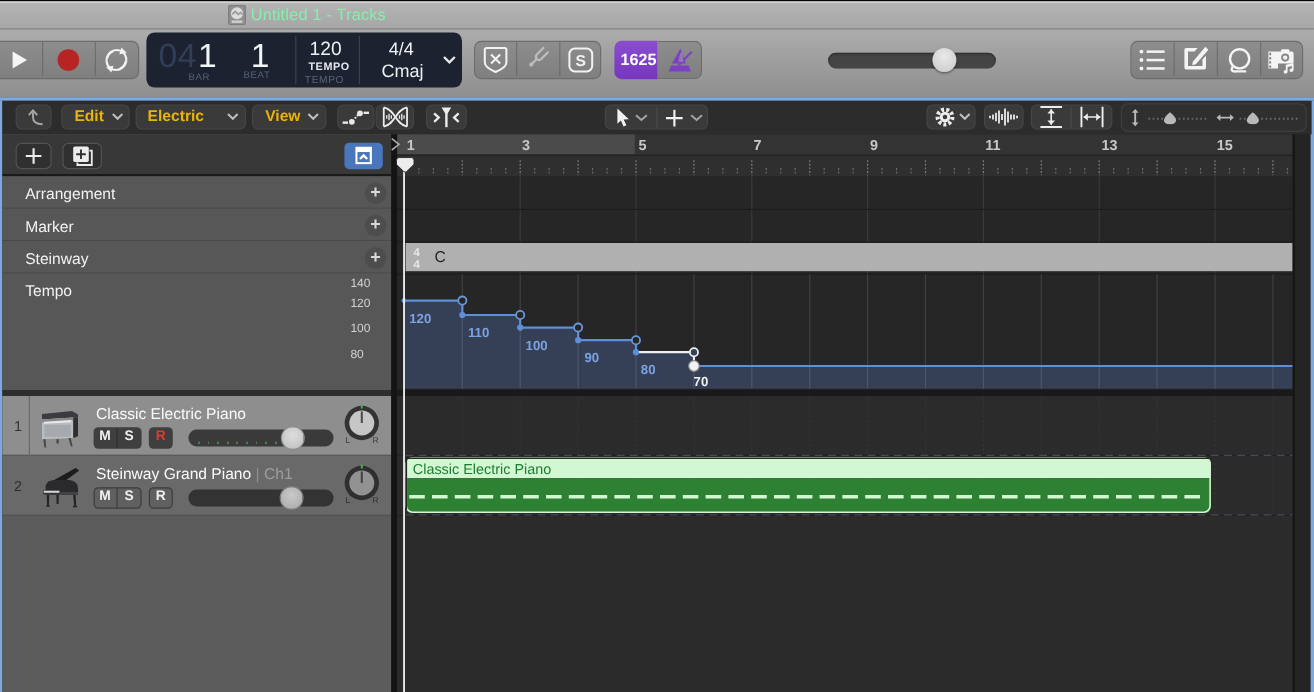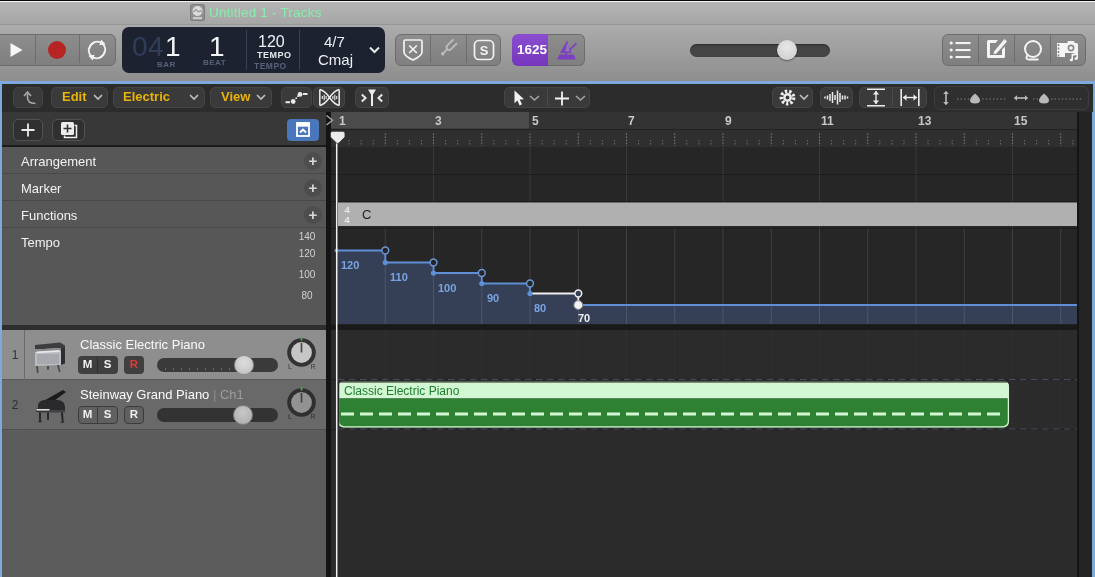--- a/index.html
+++ b/index.html
@@ -4,27 +4,27 @@
 <style>
   html,body{margin:0;padding:0;}
   body{width:1095px;height:577px;overflow:hidden;font-family:"Liberation Sans",sans-serif;position:relative;background:#2b2b2b;}
   .abs{position:absolute;}
   #titlebar{left:0;top:0;width:1095px;height:25px;background:linear-gradient(#b5b5b5,#a6a6a6);border-top:1px solid #060606;box-shadow:inset 0 1px 0 rgba(255,255,255,.85);border-bottom:1px solid #969696;box-sizing:border-box;}
   #titletxt{left:209px;top:5px;font-size:13.5px;color:#86efac;letter-spacing:0.2px;}
   #toolbar{left:0;top:25px;width:1095px;height:56px;background:linear-gradient(#acacac,#8e8e8e);}
   .tbgrp{position:absolute;background:linear-gradient(#8d8d8d,#7f7f7f);border:1px solid #6d6d6d;box-sizing:border-box;}
   .tbdiv{position:absolute;top:1px;width:1px;height:28px;background:rgba(90,90,90,.55);}
   .lcddiv{position:absolute;top:3px;width:1px;height:40px;background:#3a4152;}
-  .lcdlbl{position:absolute;color:#596179;font-size:8px;font-weight:bold;letter-spacing:.5px;}
+  .lcdlbl{position:absolute;color:#596179;font-size:8px;font-weight:normal;letter-spacing:.5px;}
   #row2{left:2px;top:84px;width:1091px;height:28px;background:#2c2c2c;}
   .r2btn{position:absolute;top:87px;height:21px;background:#3a3a3a;border:1px solid #454545;border-radius:5px;box-sizing:border-box;}
   .menutxt{color:#eab308;font-size:13px;font-weight:bold;position:absolute;top:2px;}
   .gtlabel{position:absolute;left:21px;color:#f2f2f2;font-size:13px;}
   .pluscirc{position:absolute;left:304px;width:18px;height:18px;border-radius:9px;background:#4d4d4d;color:#d8d8d8;text-align:center;line-height:17px;font-size:15px;font-weight:bold;}
-  .scalenum{position:absolute;left:292px;color:#d2d2d2;font-size:10px;text-align:center;width:30px;}
+  .scalenum{position:absolute;left:292px;color:#d2d2d2;font-size:10px;text-align:left;width:30px;}
   .msbtn{position:absolute;color:#f0f0f0;font-size:11.5px;font-weight:bold;text-align:center;}
 </style>
 </head>
 <body>
 
 <div class="abs" id="titlebar"></div>
 <div class="abs" id="titletxt">Untitled 1 - Tracks</div>
 <svg class="abs" style="left:190px;top:4px" width="15" height="17" viewBox="0 0 15 17">
   <rect x="0.5" y="0.5" width="14" height="16" rx="1.5" fill="#909090" stroke="#7e7e7e"></rect>
   <circle cx="7.5" cy="7" r="5" fill="#dcdcdc"></circle>
@@ -54,21 +54,21 @@
 <div class="lcddiv" style="left:246px;top:30px;"></div>
 <div class="lcddiv" style="left:299px;top:30px;"></div>
 <div class="abs" style="left:132px;top:31px;font-size:28px;color:#323e58;letter-spacing:0.5px;">04</div>
 <div class="abs" style="left:165px;top:31px;font-size:28px;color:#f2f4f8;">1</div>
 <div class="abs" style="left:209px;top:31px;font-size:28px;color:#f2f4f8;">1</div>
 <div class="lcdlbl" style="left:157px;top:60px;">BAR</div>
 <div class="lcdlbl" style="left:203px;top:58px;">BEAT</div>
 <div class="abs" style="left:258px;top:33px;font-size:16px;color:#eef0f4;">120</div>
 <div class="abs" style="left:257px;top:50px;font-size:9px;font-weight:bold;color:#e6e8ee;letter-spacing:.5px;">TEMPO</div>
 <div class="lcdlbl" style="left:254px;top:61px;font-size:8.5px;">TEMPO</div>
-<div class="abs" style="left:324px;top:33px;font-size:15px;color:#eef0f4;">4/7</div>
+<div class="abs" style="left:324px;top:33px;font-size:15px;color:#eef0f4;">4/4</div>
 <div class="abs" style="left:318px;top:51px;font-size:15px;color:#eef0f4;">Cmaj</div>
 <svg class="abs" style="left:369px;top:46px" width="11" height="8" viewBox="0 0 11 8">
     <path d="M1 1.5 L5.5 6 L10 1.5" stroke="#e8e8e8" stroke-width="2" fill="none"></path>
   </svg>
 
 <div class="tbgrp" style="left:395px;top:34px;width:106px;height:32px;border-radius:6px;"></div>
 <div class="tbdiv" style="left:430px;top:35px;"></div>
 <div class="tbdiv" style="left:466px;top:35px;"></div>
 <svg class="abs" style="left:401px;top:38px" width="24" height="25" viewBox="0 0 24 25">
   <path d="M3 3.5 Q3 2 4.5 2 L19.5 2 Q21 2 21 3.5 L21 14 Q21 18 12 22 Q3 18 3 14 Z" stroke="#f2f2f2" stroke-width="1.7" fill="none"></path>
@@ -296,21 +296,21 @@
   <rect x="0.5" y="0.5" width="13" height="4.2" fill="#ffffff"></rect>
   <path d="M4 10.5 L7 7.5 L10 10.5" stroke="#ffffff" stroke-width="1.9" fill="none"></path>
 </svg>
 
 <div class="abs" style="left:2px;top:147px;width:324px;height:27px;background:#575757;border-bottom:1px solid #494949;box-sizing:border-box;"></div>
 <div class="abs" style="left:2px;top:174px;width:324px;height:27px;background:#575757;border-bottom:1px solid #494949;box-sizing:border-box;"></div>
 <div class="abs" style="left:2px;top:201px;width:324px;height:27px;background:#575757;border-bottom:1px solid #494949;box-sizing:border-box;"></div>
 <div class="abs" style="left:2px;top:228px;width:324px;height:97px;background:#575757;"></div>
 <div class="gtlabel" style="top:154px;">Arrangement</div>
 <div class="gtlabel" style="top:181px;">Marker</div>
-<div class="gtlabel" style="top:208px;">Functions</div>
+<div class="gtlabel" style="top:208px;">Steinway</div>
 <div class="gtlabel" style="top:235px;">Tempo</div>
 <div class="pluscirc" style="top:152px;">+</div>
 <div class="pluscirc" style="top:179px;">+</div>
 <div class="pluscirc" style="top:206px;">+</div>
 <div class="scalenum" style="top:231px;">140</div>
 <div class="scalenum" style="top:248px;">120</div>
 <div class="scalenum" style="top:269px;">100</div>
 <div class="scalenum" style="top:290px;">80</div>
 <div class="scalenum" style="top:327px;">50</div>
 

